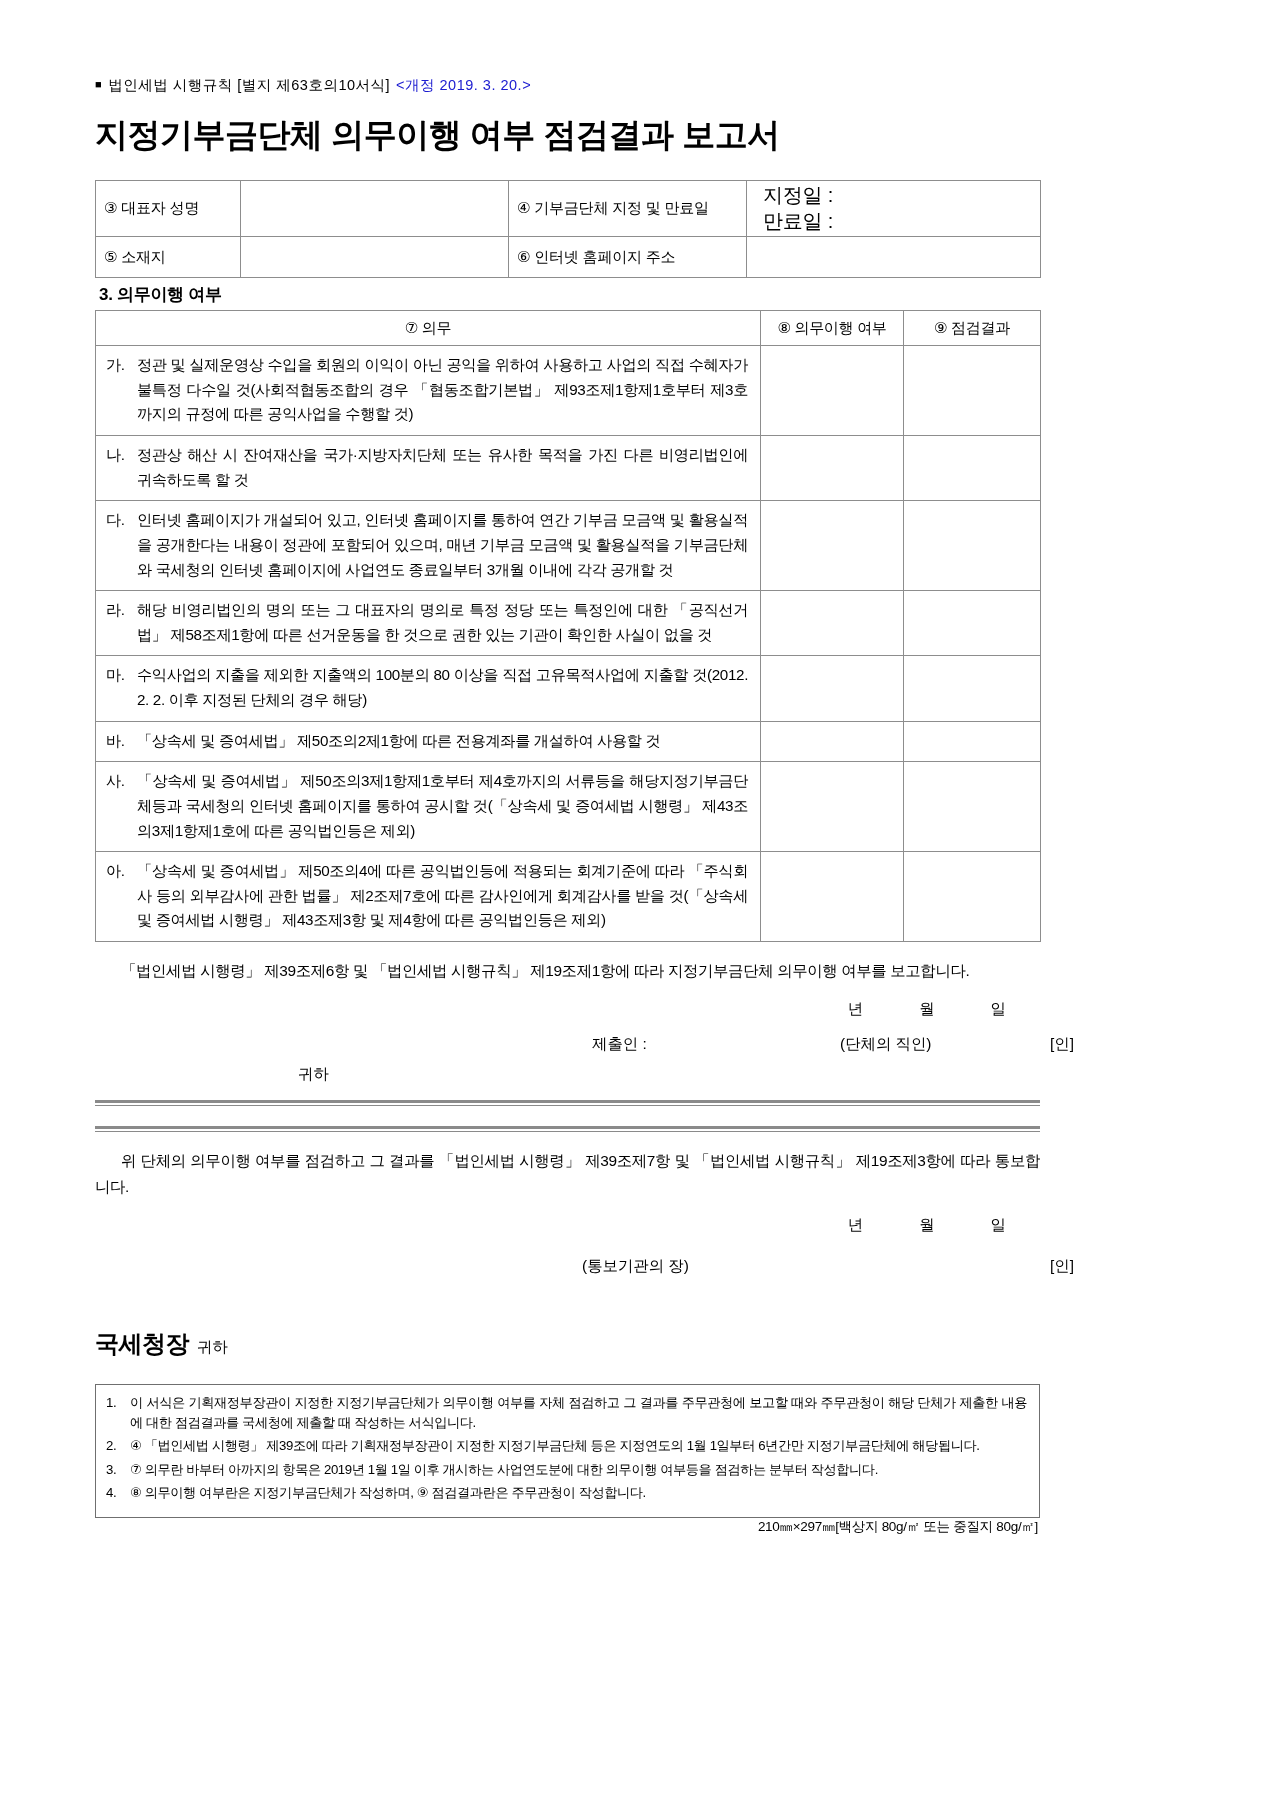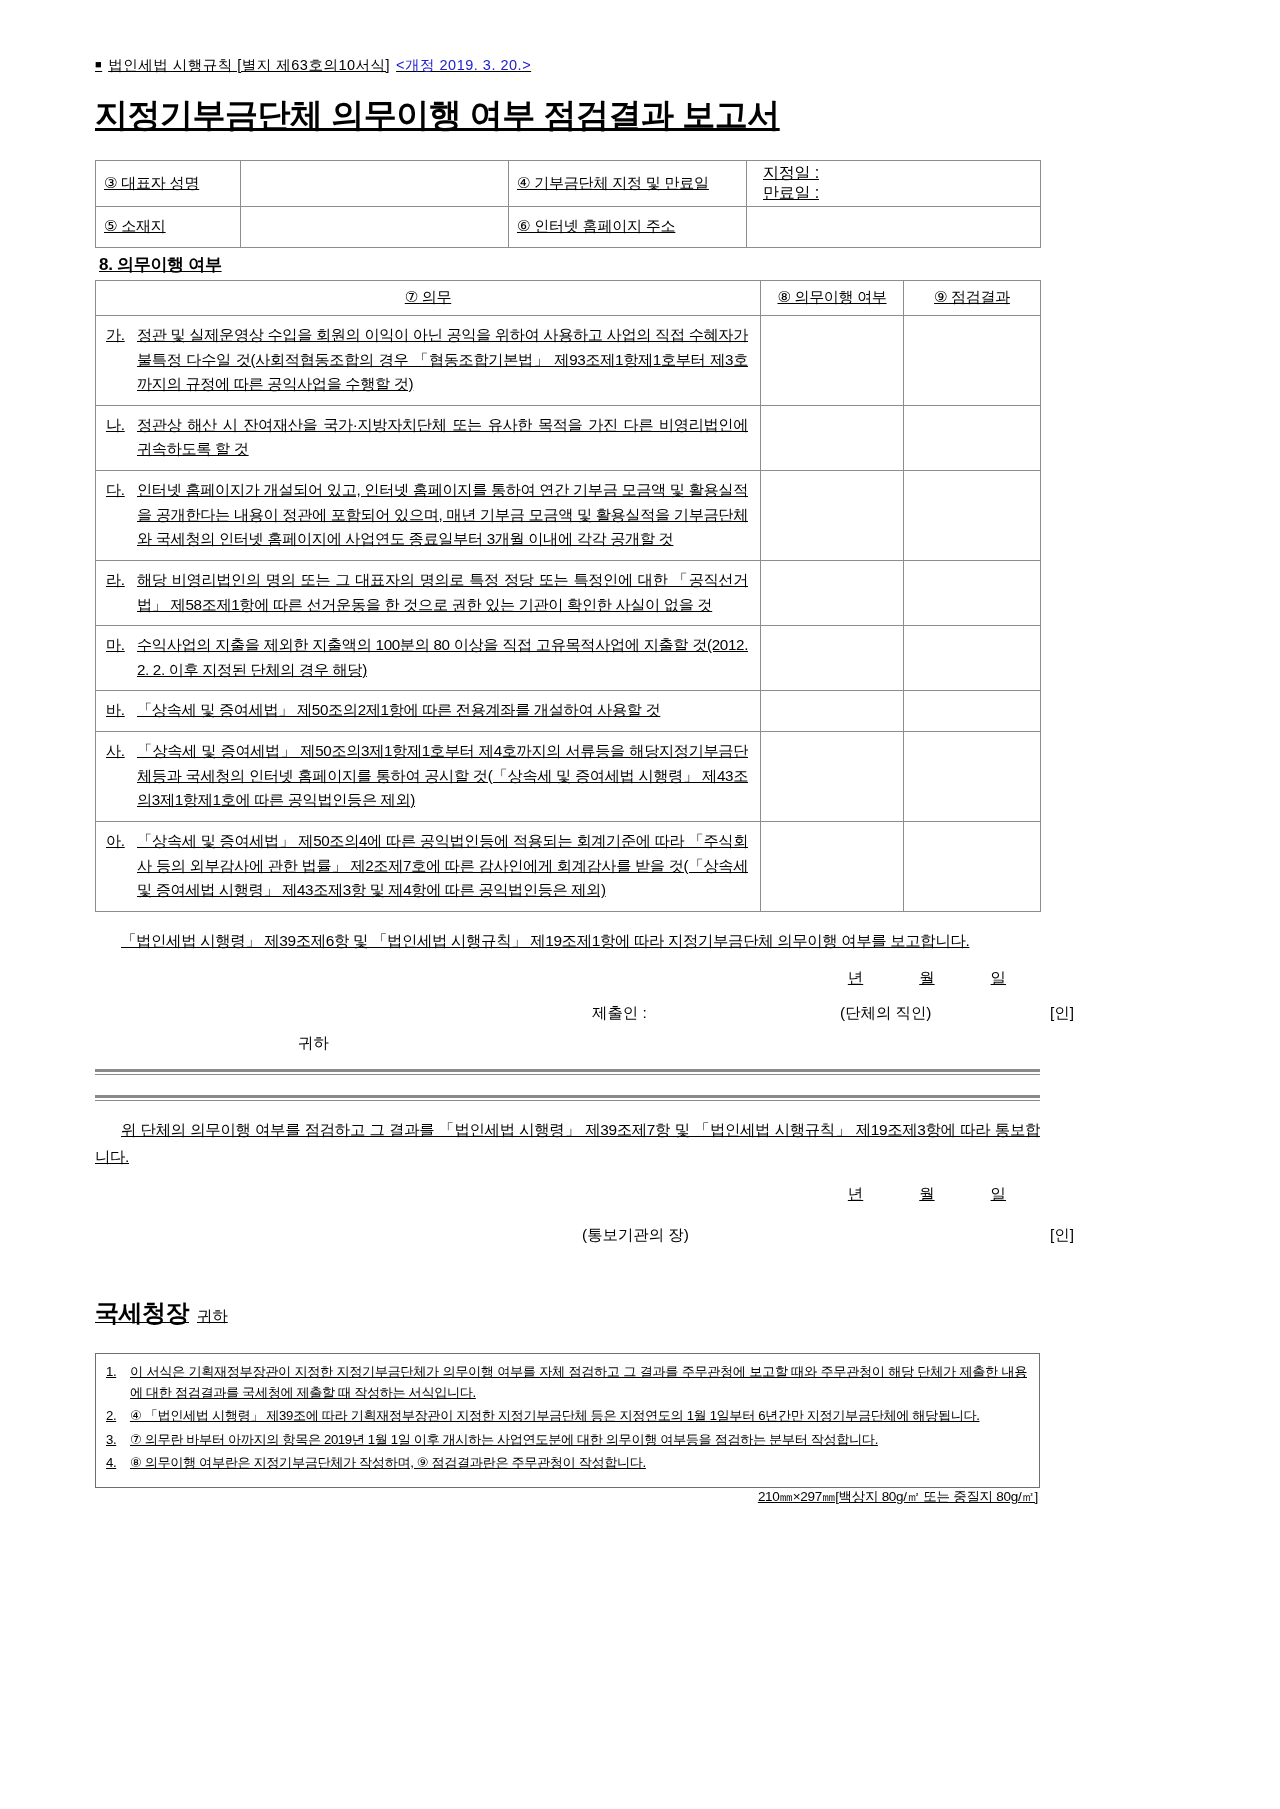--- a/index.html
+++ b/index.html
@@ -13,22 +13,21 @@
     min-height: 1809px;
     font-family: "Liberation Sans", "DejaVu Sans", sans-serif;
     color: #000000;
     -webkit-font-smoothing: antialiased;
   }
   .page {
     position: relative;
     width: 1026px;
     min-height: 1809px;
     box-sizing: border-box;
-    padding: 56px 240px 20px 95px;
-    text-decoration: underline;
+    padding: 76px 240px 20px 95px;
   }
   .sheet { width: 945px; }
 
   
   .form-ref {
     font-size: 14.5px;
     letter-spacing: 0.5px;
     white-space: nowrap;
     margin-bottom: 6px;
   }
@@ -78,21 +77,21 @@
   .t-info { border-top: 1.6px solid #3a3a3a; }
   .t-info td {
     height: 36px;
     padding: 2px 8px;
     letter-spacing: -0.2px;
   }
   .t-info td.lbl { white-space: nowrap; }
   .t-info td.val { background: #fff; }
 
   .datepair {
-    font-size: 16px;
+    font-size: 20px;
     line-height: 1.28;
     padding-left: 8px;
   }
 
   
   .t-duty { border-top: 1.6px solid #3a3a3a; }
   .t-duty th {
     height: 34px;
     font-size: 15px;
     text-align: center;
@@ -234,21 +233,21 @@
         </tr>
         <tr>
           <td class="lbl">⑤ 소재지</td>
           <td class="val"></td>
           <td class="lbl">⑥ 인터넷 홈페이지 주소</td>
           <td class="val"></td>
         </tr>
       </tbody>
     </table>
 
-    <div class="section-head tight">8. 의무이행 여부</div>
+    <div class="section-head tight">3. 의무이행 여부</div>
 
     <table class="t-duty">
       <colgroup>
         <col style="width:665px">
           <col style="width:143px">
           <col style="width:137px">
       </colgroup>
       <thead>
         <tr>
           <th>⑦ 의무</th>

